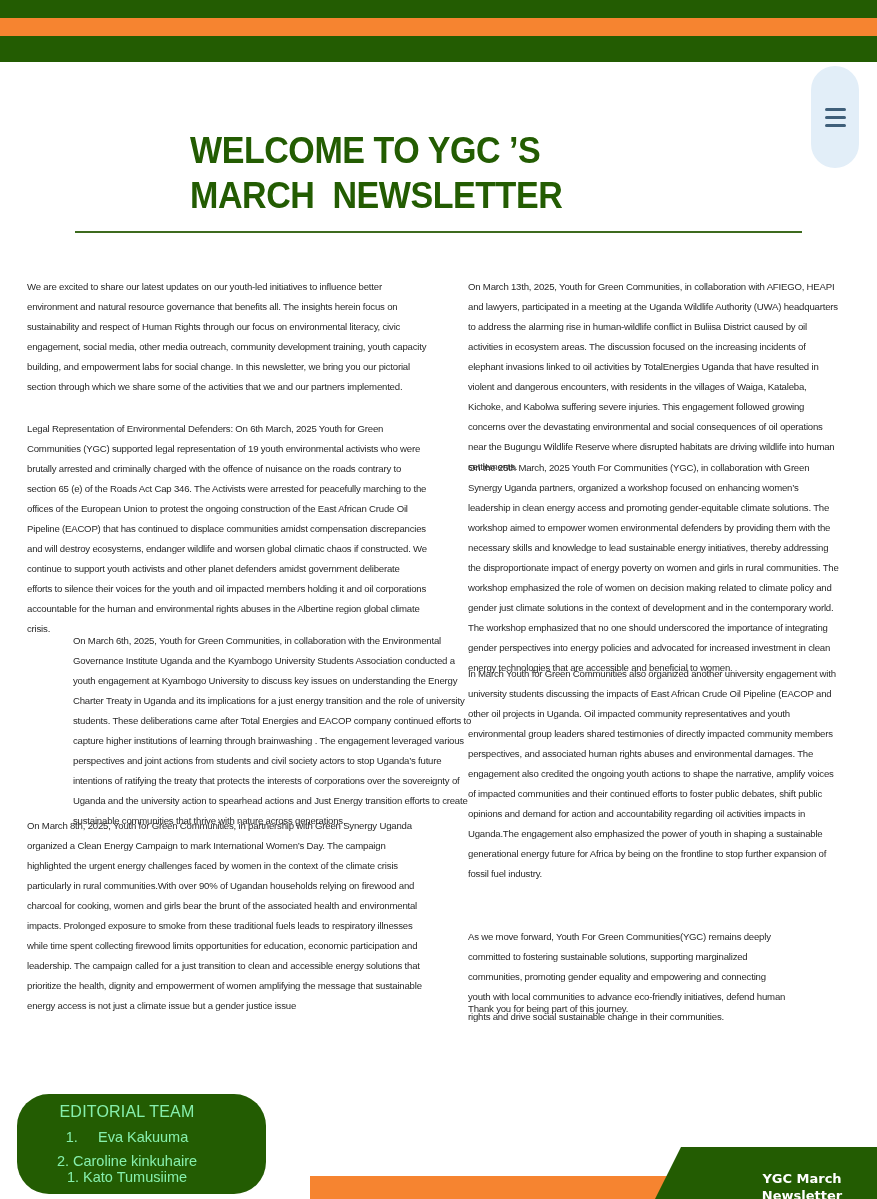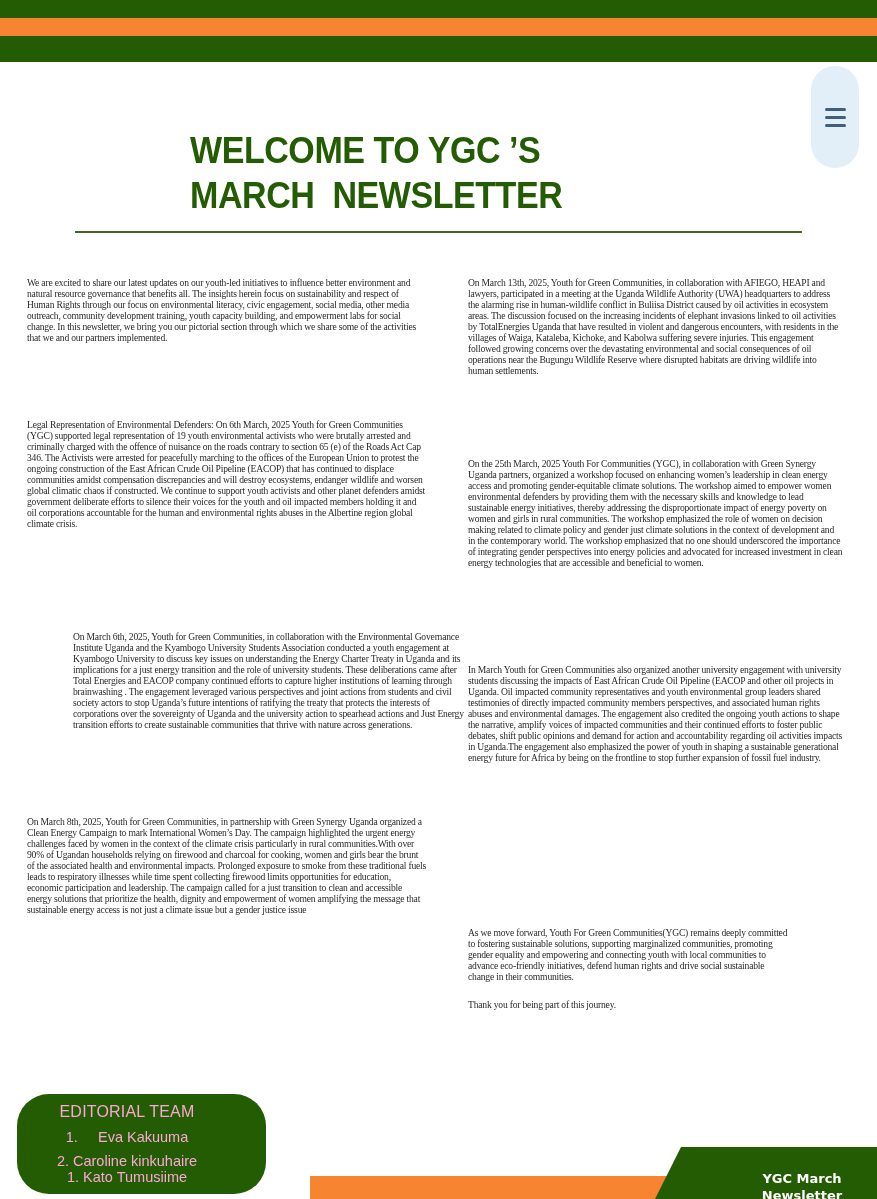--- a/index.html
+++ b/index.html
@@ -29,25 +29,25 @@
 
     .p-l1 { position: absolute; left: 27px; top: 277px; width: 400px; }
     .p-l2 { position: absolute; left: 27px; top: 419px; width: 400px; }
     .p-l3 { position: absolute; left: 27px; top: 631px; width: 400px; margin-left: 46px; }
     .p-l4 { position: absolute; left: 27px; top: 816px; width: 400px; }
     .p-r1 { position: absolute; left: 468px; top: 277px; width: 375px; }
     .p-r2 { position: absolute; left: 468px; top: 458px; width: 375px; }
     .p-r3 { position: absolute; left: 468px; top: 664px; width: 375px; }
     .p-r4 { position: absolute; left: 468px; top: 887px; width: 320px; margin-top: 40px; }
     .p-r5 { position: absolute; left: 468px; top: 999px; width: 300px; }
-    .para { font-family: Liberation Serif, serif; font-size: 9.6px; line-height: 11px; color: #2a2a2a; letter-spacing: -0.2px; }
+    .para { font-family: Liberation Sans, sans-serif; font-size: 9.6px; line-height: 20px; color: #2a2a2a; letter-spacing: -0.2px; }
 
     .editorial {
       position: absolute; left: 17px; top: 1094px; width: 249px; height: 100px;
-      background: #235c02; border-radius: 32px; color: #f9a8d4;
+      background: #235c02; border-radius: 32px; color: #86efac;
       font-family: "Liberation Sans", sans-serif; text-align: center;
     }
     .editorial .ed-title { position: absolute; left: 0; top: 9px; width: 220px; font-size: 16px; letter-spacing: 0.2px; }
     .editorial .ed-item { position: absolute; left: 0; width: 220px; font-size: 14.5px; }
     .ed-i1 { top: 35px; }
     .ed-i2 { top: 59px; }
     .ed-i3 { top: 75px; }
 
     .footer-orange { position: absolute; left: 310px; top: 1176px; width: 400px; height: 23px; background: #f68430; }
     .footer-green {

